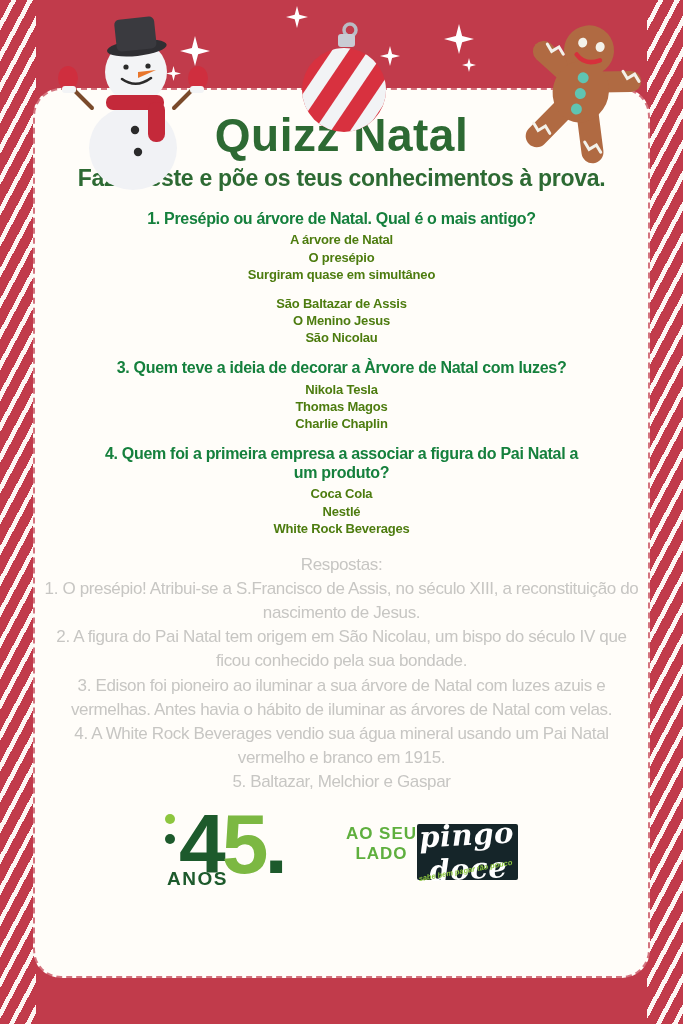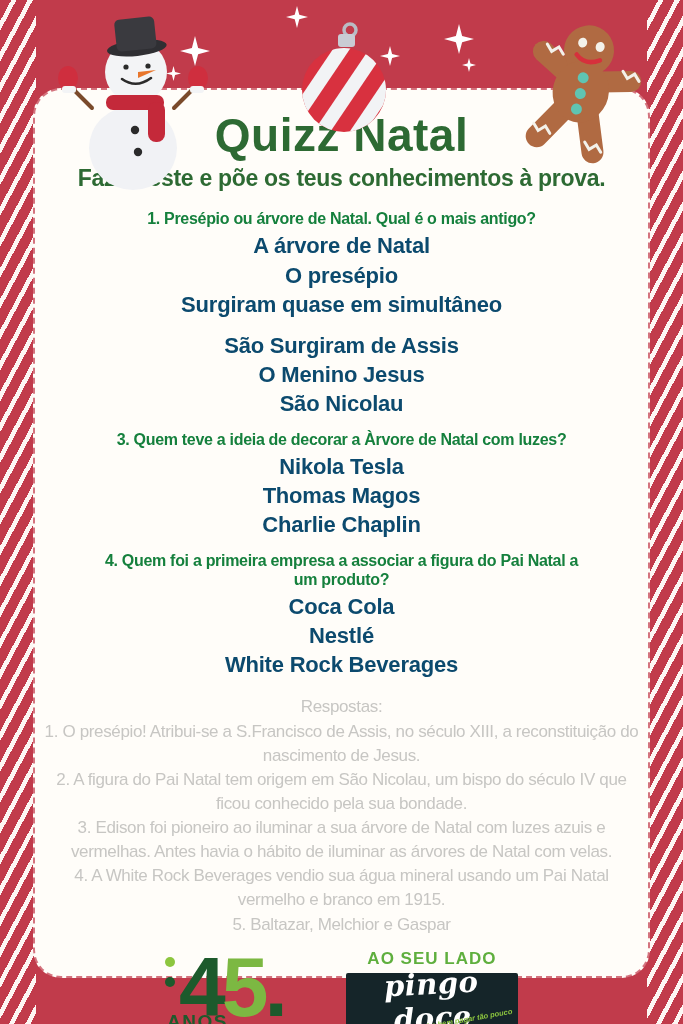--- a/index.html
+++ b/index.html
@@ -29,22 +29,22 @@
     color:#2d6a33;letter-spacing:-.3px;
   }
   .questions{margin-top:18px;}
   .q{margin:0 0 12px;}
   .q-heading{
     margin:0 auto 3px;font-size:16px;line-height:1.2;font-weight:bold;
     color:#15803d;letter-spacing:-.3px;white-space:nowrap;
   }
   .q.wrap .q-heading{white-space:normal;max-width:500px;}
   .q-option{
-    margin:0;font-size:22px;line-height:1.32;font-weight:bold;
-    color:#0c4a6e;letter-spacing:-.2px;
+    margin:0;font-size:13px;line-height:1.32;font-weight:bold;
+    color:#4d7c0f;letter-spacing:-.2px;
   }
   .answers{
     margin:16px auto 0;max-width:598px;color:#c7c6c3;
     font-size:17px;line-height:1.42;letter-spacing:-.35px;
   }
   .answers p{margin:0;}
   
   .footer{
     margin-top:12px;display:flex;justify-content:center;align-items:center;gap:26px;
   }
@@ -54,21 +54,21 @@
   .dot.light{background:#8dc63f;}
   .dot.dark{background:#1d5a2c;}
   .anniv-digits{font-size:84px;line-height:.92;font-weight:bold;letter-spacing:-4px;}
   .digit-four{color:#1d5a2c;}
   .digit-five{color:#7cb842;}
   .anniv-period{color:#1d5a2c;}
   .anniv-label{
     position:absolute;left:2px;bottom:8px;font-size:19px;font-weight:bold;
     color:#1d5a2c;letter-spacing:1.5px;
   }
-  .brand{display:flex;flex-direction:column;width:172px;margin-left:36px;}
+  .brand{display:flex;flex-direction:row;width:172px;margin-left:36px;}
   .brand-tagline{
     font-size:17px;font-weight:bold;color:#5faf3e;letter-spacing:1px;margin-bottom:4px;
   }
   .brand-box{
     position:relative;background:#152529;height:56px;border-radius:2px;
     display:flex;align-items:center;justify-content:center;
   }
   .brand-name{
     color:#fff;font-family:"DejaVu Serif",serif;font-style:italic;font-weight:bold;
     font-size:29px;transform:rotate(-3deg);letter-spacing:.5px;
@@ -95,21 +95,21 @@
     <h2 class="subtitle">Faz o teste e põe os teus conhecimentos à prova.</h2>
 
     <div class="questions">
       <div class="q">
         <h3 class="q-heading">1. Presépio ou árvore de Natal. Qual é o mais antigo?</h3>
         <p class="q-option">A árvore de Natal</p>
         <p class="q-option">O presépio</p>
         <p class="q-option">Surgiram quase em simultâneo</p>
       </div>
       <div class="q">
-        <p class="q-option">São Surgiram de Assis</p>
+        <p class="q-option">São Baltazar de Assis</p>
         <p class="q-option">O Menino Jesus</p>
         <p class="q-option">São Nicolau</p>
       </div>
       <div class="q">
         <h3 class="q-heading">3. Quem teve a ideia de decorar a Àrvore de Natal com luzes?</h3>
         <p class="q-option">Nikola Tesla</p>
         <p class="q-option">Thomas Magos</p>
         <p class="q-option">Charlie Chaplin</p>
       </div>
       <div class="q wrap">

